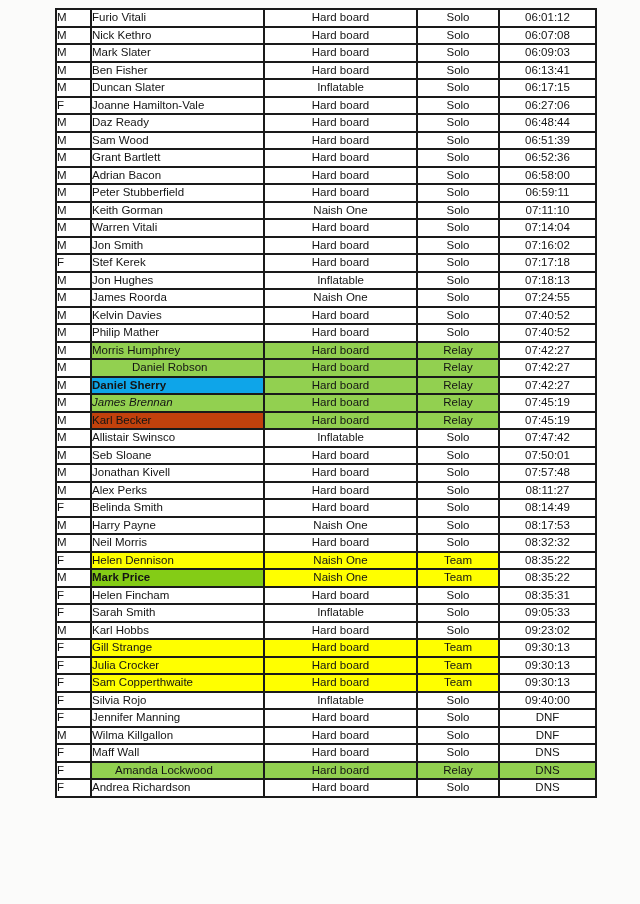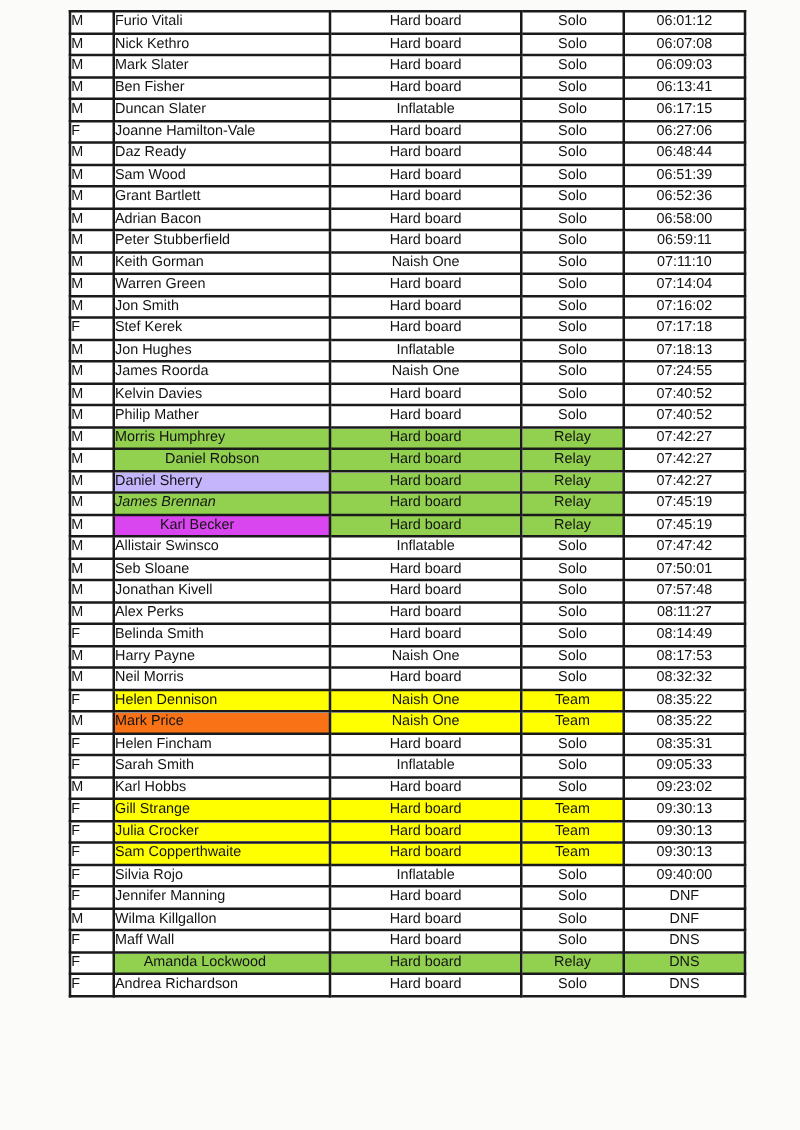--- a/index.html
+++ b/index.html
@@ -123,21 +123,21 @@
   </tr>
         <tr>
     <td class="c-gender">M</td>
     <td class="c-name">Keith Gorman</td>
     <td class="c-board">Naish One</td>
     <td class="c-cat">Solo</td>
     <td class="c-time">07:11:10</td>
   </tr>
         <tr>
     <td class="c-gender">M</td>
-    <td class="c-name">Warren Green</td>
+    <td class="c-name">Warren Vitali</td>
     <td class="c-board">Hard board</td>
     <td class="c-cat">Solo</td>
     <td class="c-time">07:14:04</td>
   </tr>
         <tr>
     <td class="c-gender">M</td>
     <td class="c-name">Jon Smith</td>
     <td class="c-board">Hard board</td>
     <td class="c-cat">Solo</td>
     <td class="c-time">07:16:02</td>
@@ -186,35 +186,35 @@
   </tr>
         <tr>
     <td class="c-gender">M</td>
     <td class="c-name" style="background: rgb(146, 208, 80); padding-left: 40px;">Daniel Robson</td>
     <td class="c-board" style="background: rgb(146, 208, 80);">Hard board</td>
     <td class="c-cat" style="background: rgb(146, 208, 80);">Relay</td>
     <td class="c-time">07:42:27</td>
   </tr>
         <tr>
     <td class="c-gender">M</td>
-    <td class="c-name" style="background: #c4b5fd;">Daniel Sherry</td>
+    <td class="c-name" style="background: #0ea5e9; font-weight: bold;">Daniel Sherry</td>
     <td class="c-board" style="background: rgb(146, 208, 80);">Hard board</td>
     <td class="c-cat" style="background: rgb(146, 208, 80);">Relay</td>
     <td class="c-time">07:42:27</td>
   </tr>
         <tr>
     <td class="c-gender">M</td>
     <td class="c-name" style="background: rgb(146, 208, 80); font-style: italic;">James Brennan</td>
     <td class="c-board" style="background: rgb(146, 208, 80);">Hard board</td>
     <td class="c-cat" style="background: rgb(146, 208, 80);">Relay</td>
     <td class="c-time">07:45:19</td>
   </tr>
         <tr>
     <td class="c-gender">M</td>
-    <td class="c-name" style="background: #d946ef; padding-left: 36px;">Karl Becker</td>
+    <td class="c-name" style="background: #c2410c;">Karl Becker</td>
     <td class="c-board" style="background: rgb(146, 208, 80);">Hard board</td>
     <td class="c-cat" style="background: rgb(146, 208, 80);">Relay</td>
     <td class="c-time">07:45:19</td>
   </tr>
         <tr>
     <td class="c-gender">M</td>
     <td class="c-name">Allistair Swinsco</td>
     <td class="c-board">Inflatable</td>
     <td class="c-cat">Solo</td>
     <td class="c-time">07:47:42</td>
@@ -263,21 +263,21 @@
   </tr>
         <tr>
     <td class="c-gender">F</td>
     <td class="c-name" style="background: rgb(255, 255, 0); margin-top: 44px;">Helen Dennison</td>
     <td class="c-board" style="background: rgb(255, 255, 0);">Naish One</td>
     <td class="c-cat" style="background: rgb(255, 255, 0);">Team</td>
     <td class="c-time">08:35:22</td>
   </tr>
         <tr>
     <td class="c-gender">M</td>
-    <td class="c-name" style="background: #f97316;">Mark Price</td>
+    <td class="c-name" style="background: #84cc16; font-weight: bold;">Mark Price</td>
     <td class="c-board" style="background: rgb(255, 255, 0);">Naish One</td>
     <td class="c-cat" style="background: rgb(255, 255, 0);">Team</td>
     <td class="c-time">08:35:22</td>
   </tr>
         <tr>
     <td class="c-gender">F</td>
     <td class="c-name">Helen Fincham</td>
     <td class="c-board">Hard board</td>
     <td class="c-cat">Solo</td>
     <td class="c-time">08:35:31</td>

